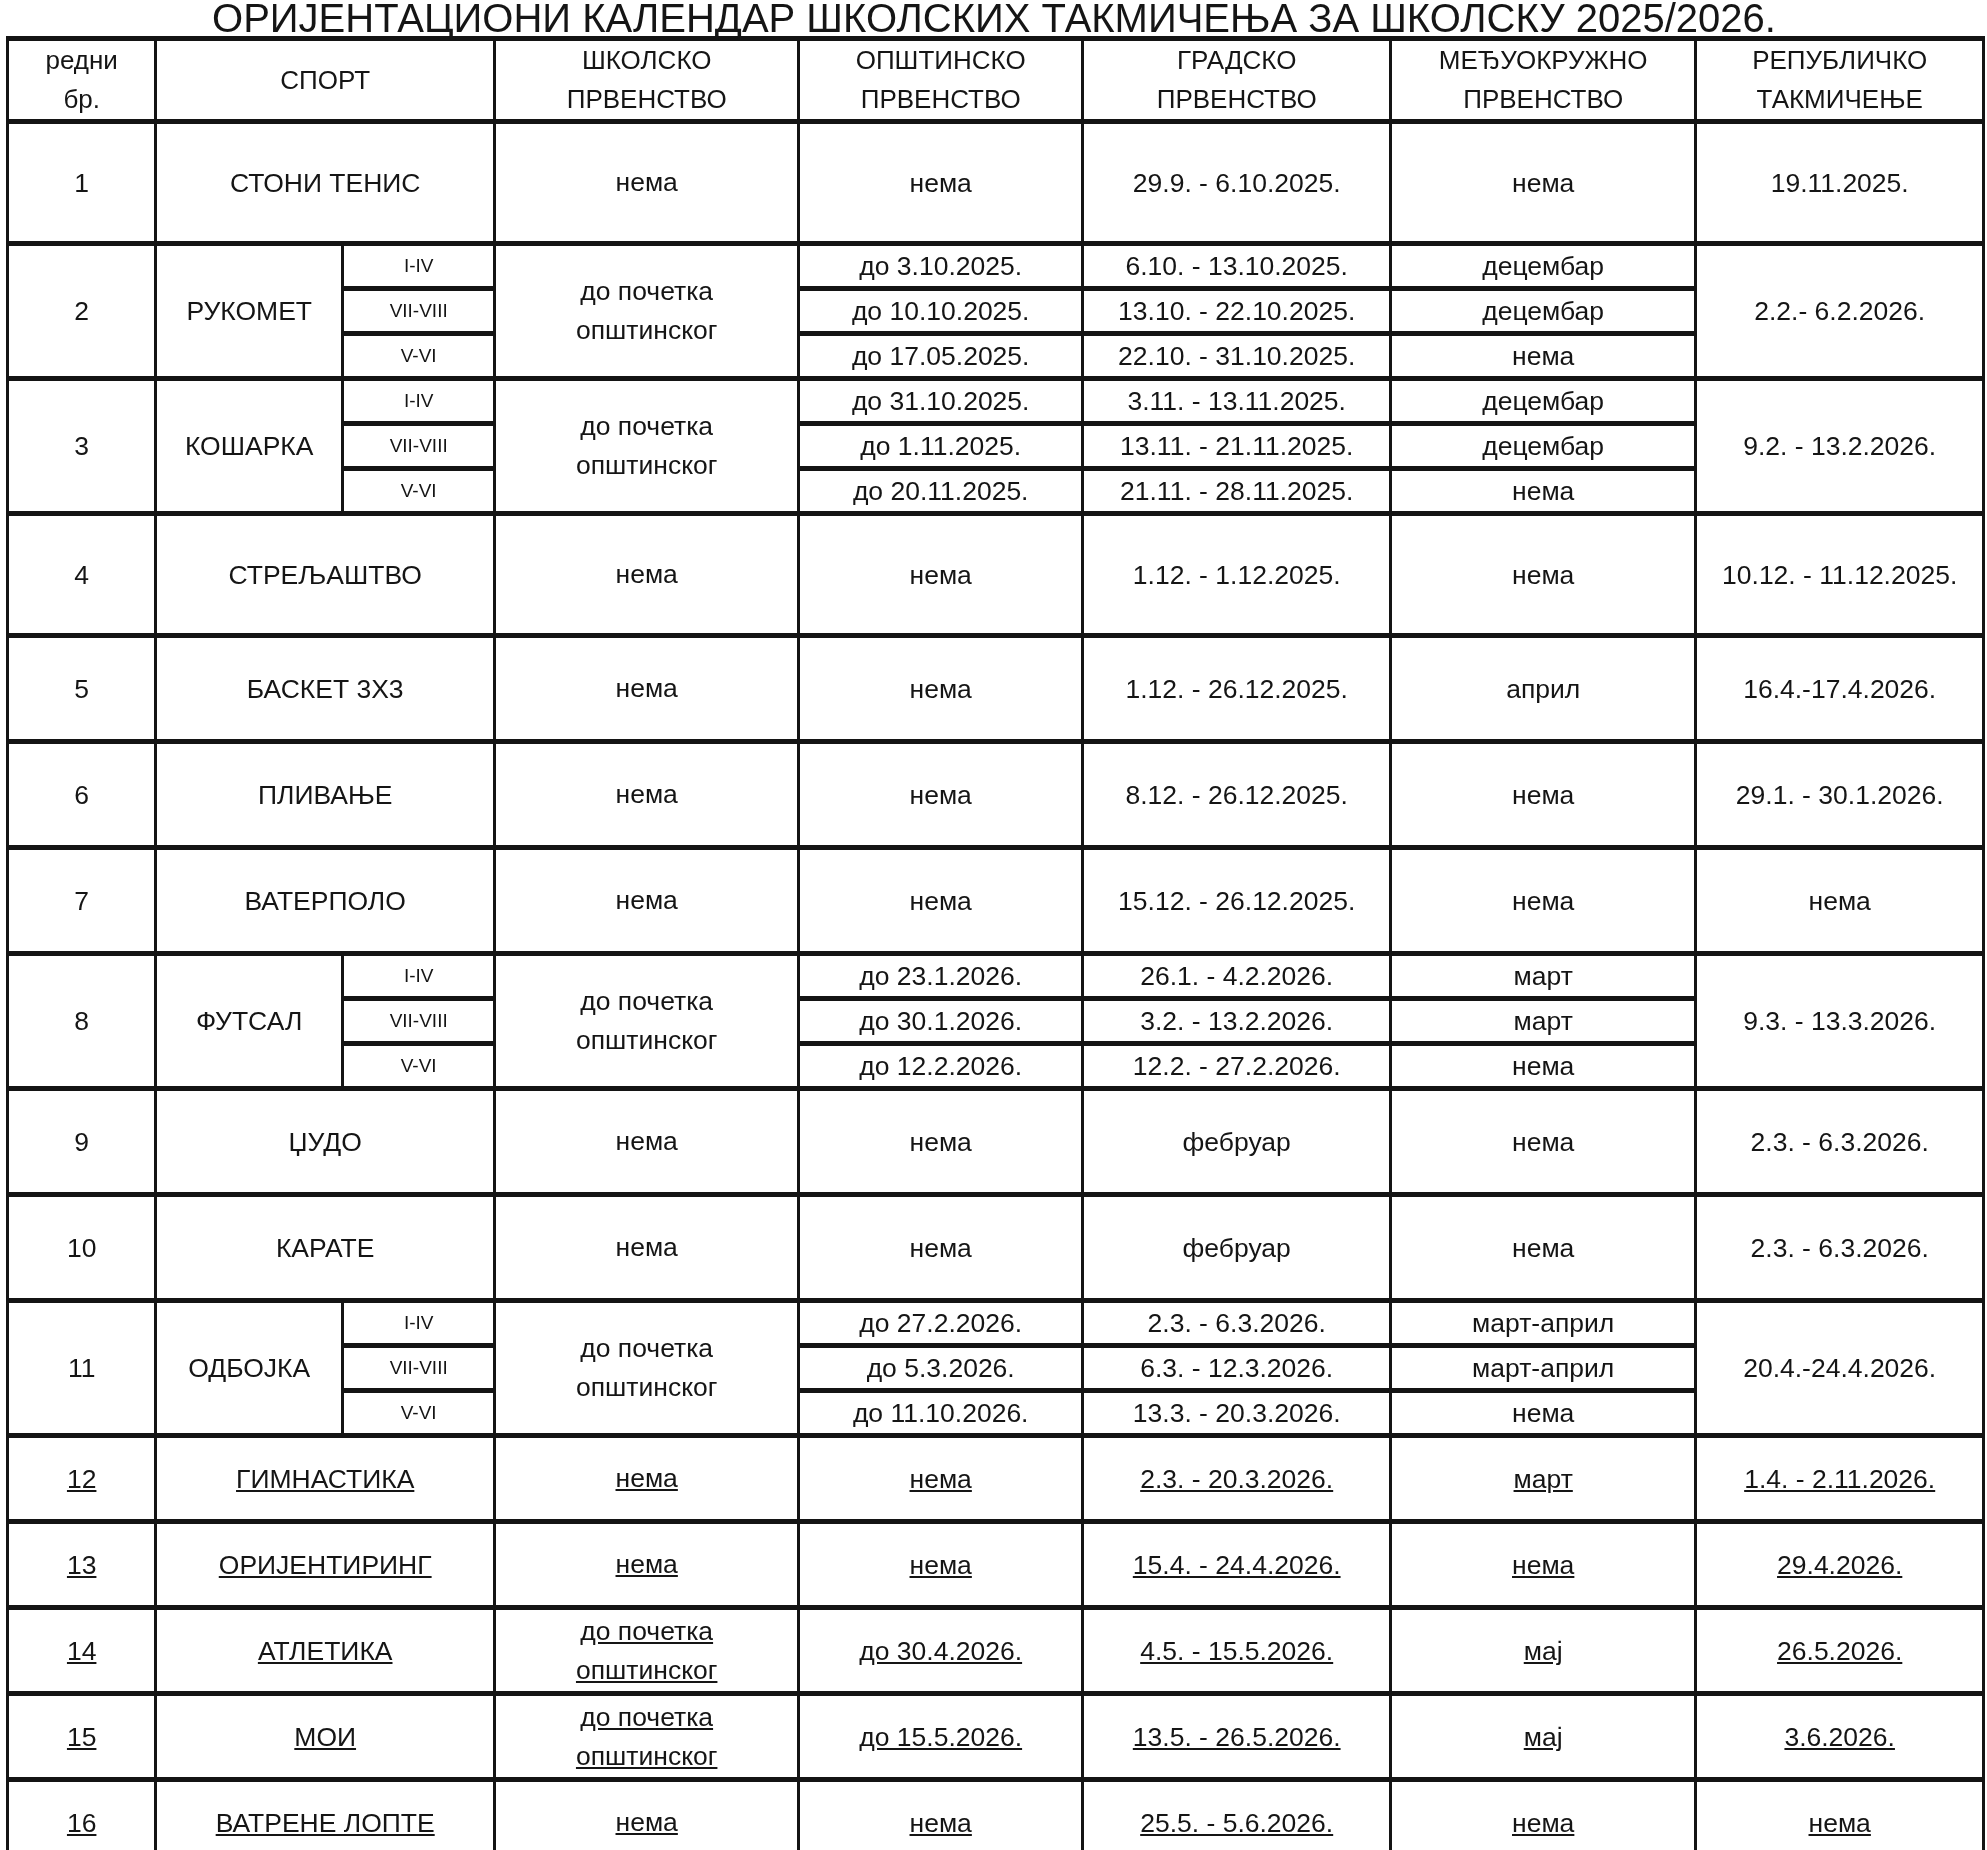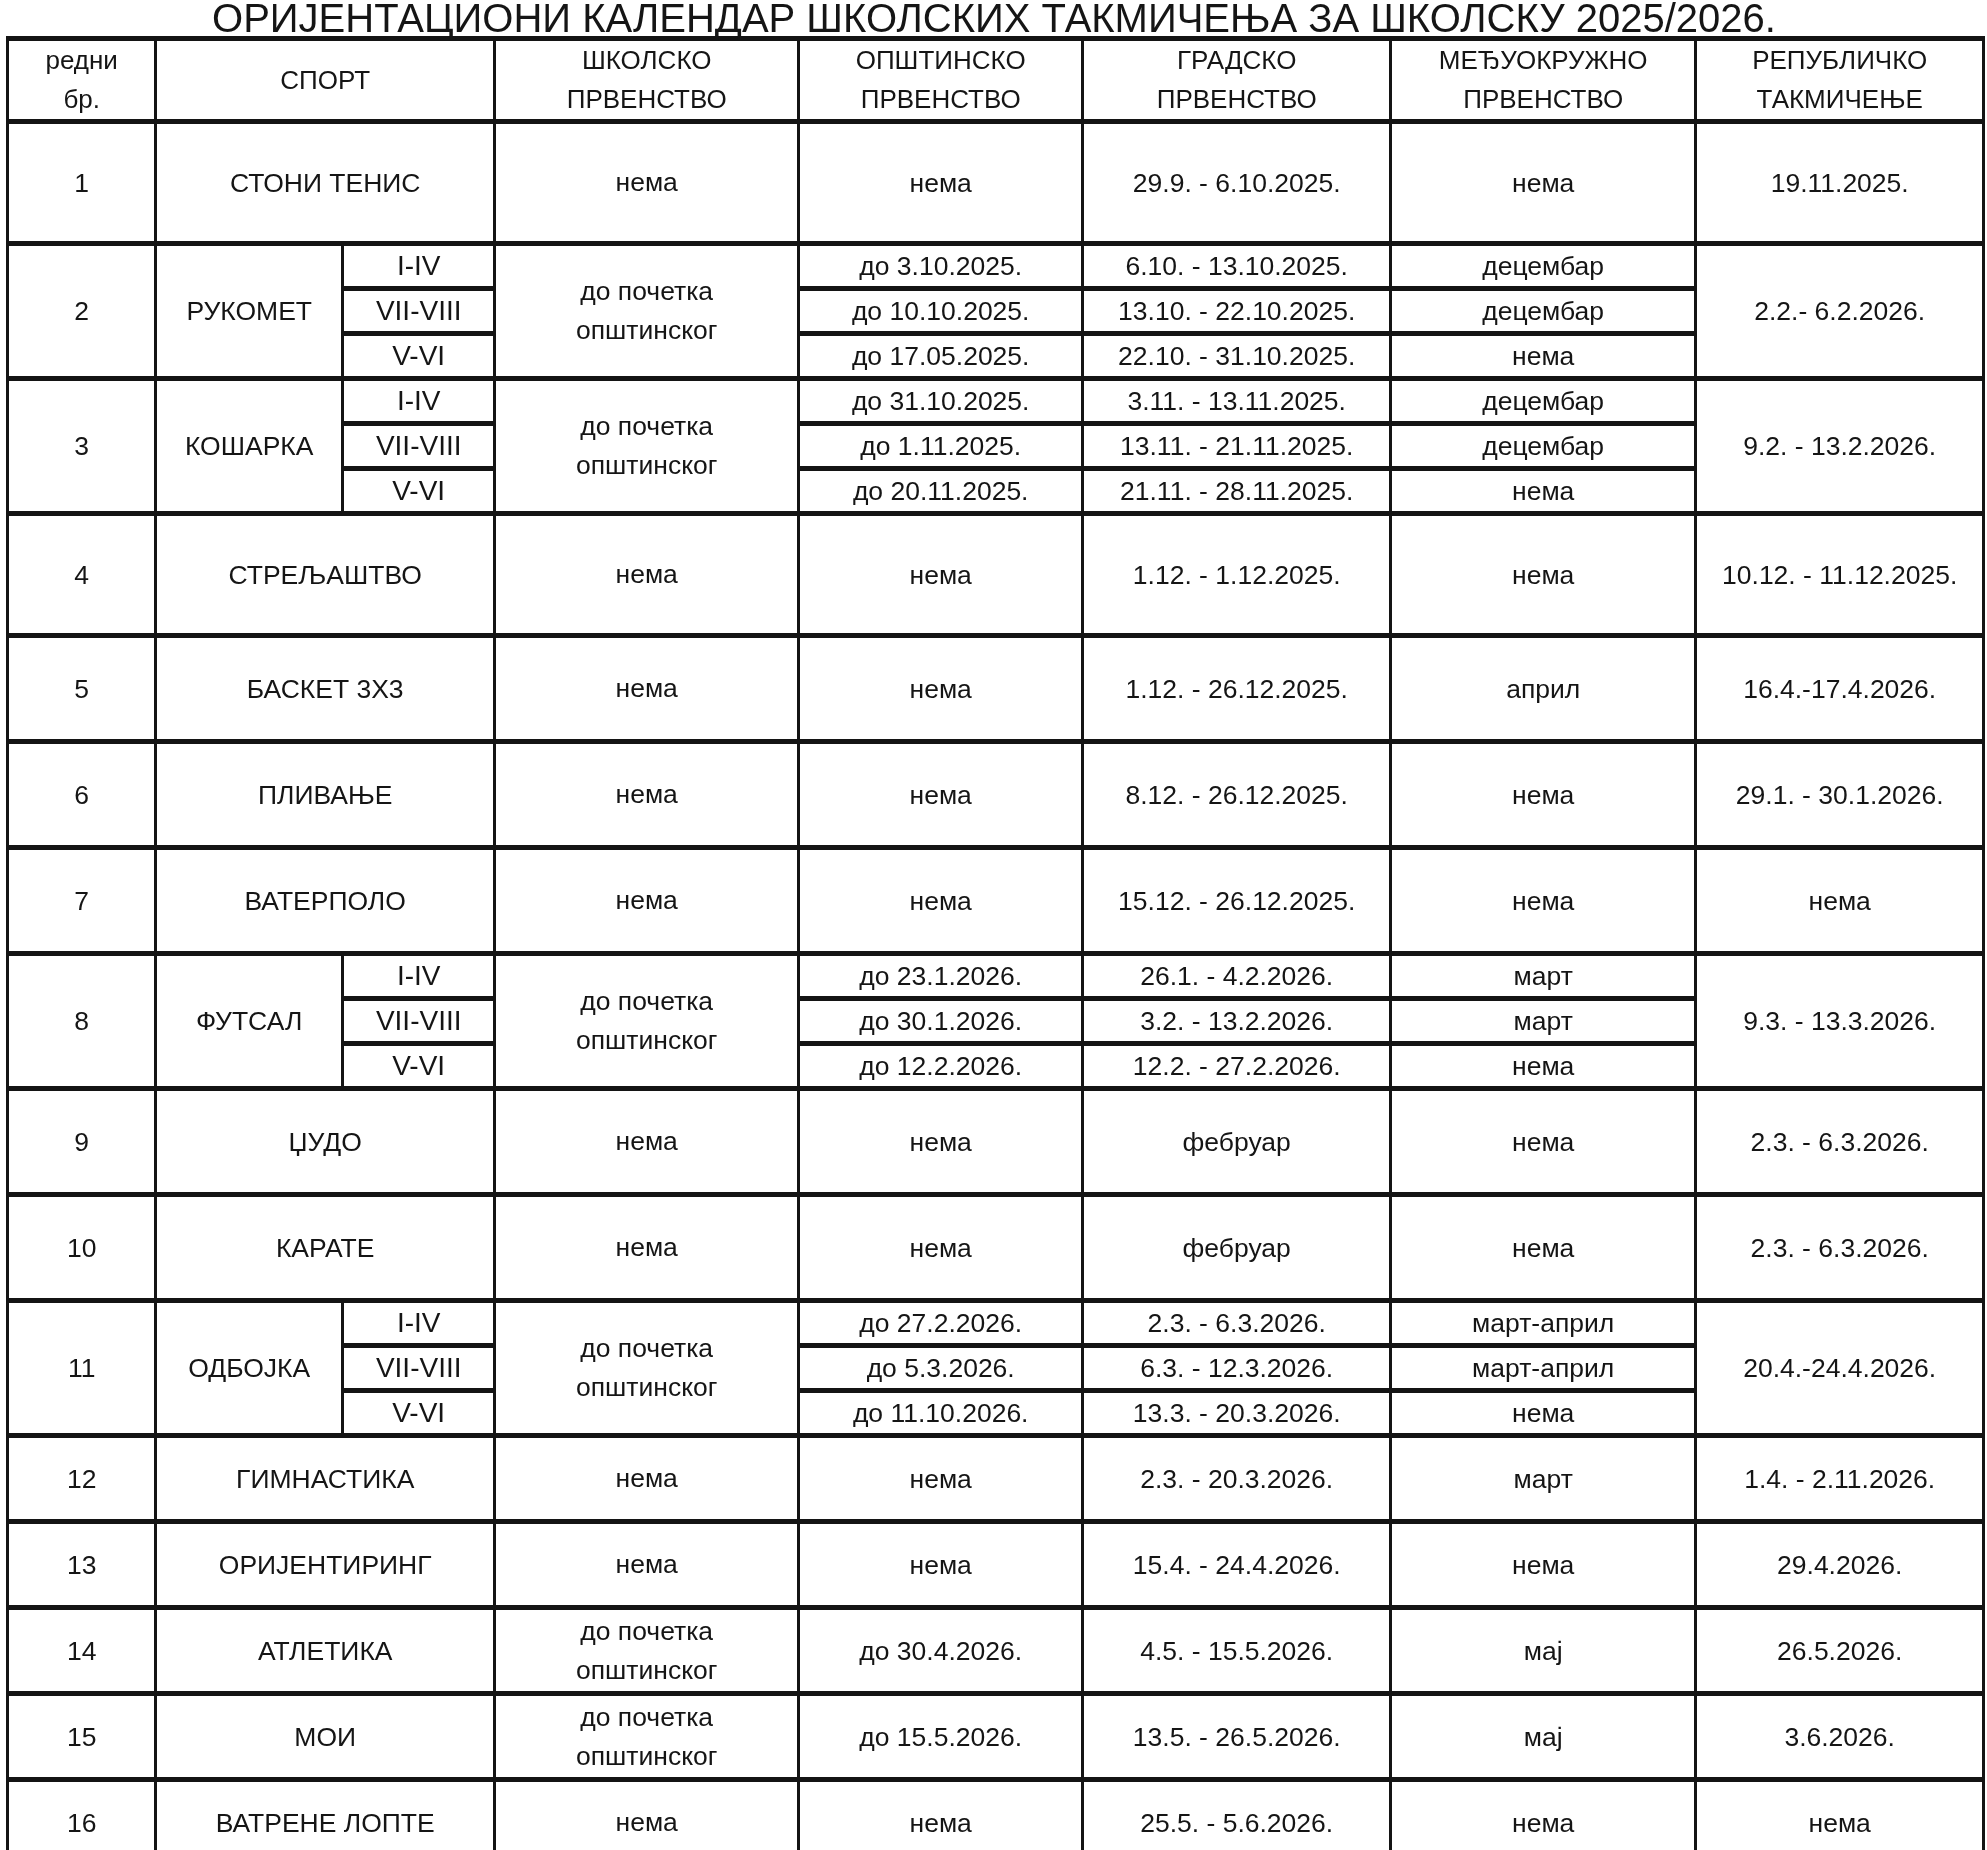--- a/index.html
+++ b/index.html
@@ -48,25 +48,25 @@
     line-height:39px;
     white-space:pre-line;
   }
   td {
     font-size:26.5px;
     line-height:34px;
     white-space:pre-line;
   }
   tr.r-lg  td { height:117px; }
   tr.r-md  td { height:101px; }
-  tr.r-sm  td { height:81px; }
+  tr.r-sm  td { height:81px;text-decoration:underline; }
   tr.grp   td { height:40px; }
   tr.grp.sub td { border-top-width:3.9px; }
   td.c-skolsko-cell { padding:0 36px; line-height:39px; }
-  td.c-grp-cell { font-size:28px; }
+  td.c-grp-cell { font-size:19px; }
 </style>
 </head>
 <body>
 
 <div class="title">ОРИЈЕНТАЦИОНИ КАЛЕНДАР ШКОЛСКИХ ТАКМИЧЕЊА ЗА ШКОЛСКУ 2025/2026.</div>
 
 <table class="calendar">
   <colgroup>
     <col class="c-num">
       <col class="c-sport">

